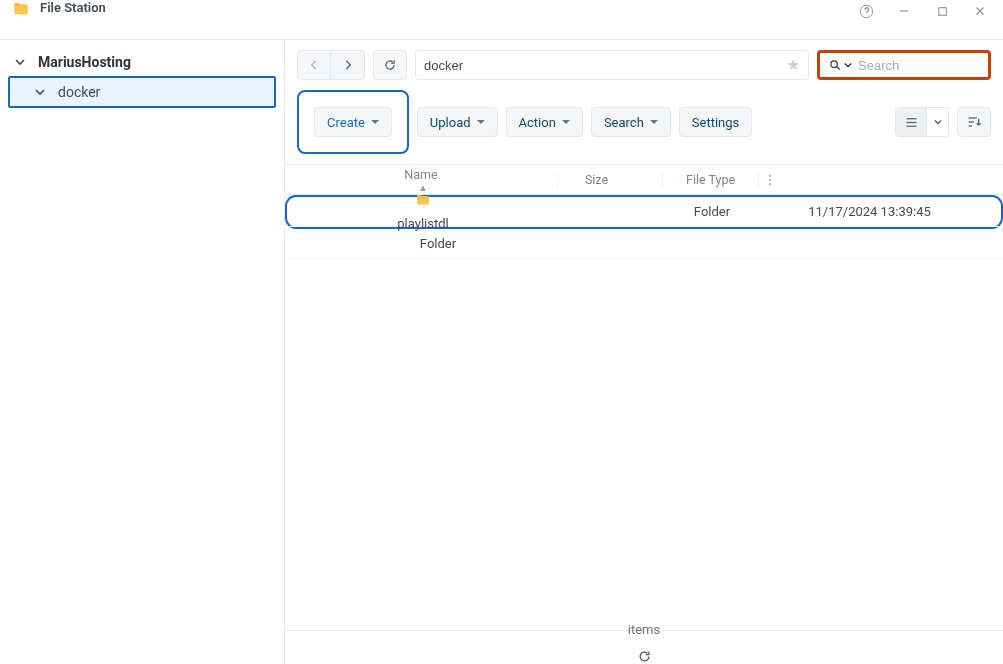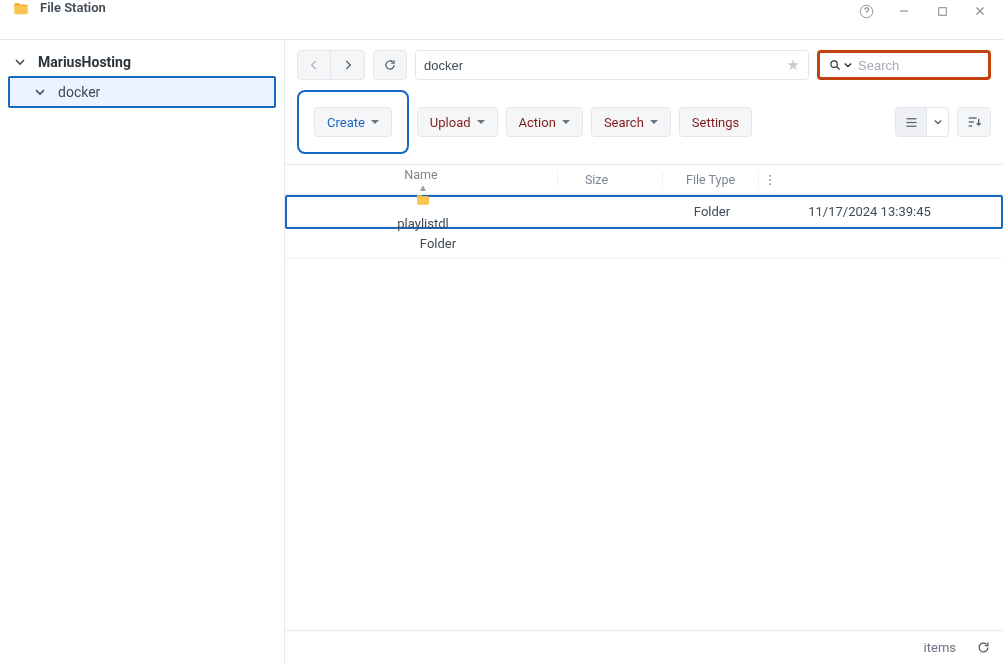--- a/index.html
+++ b/index.html
@@ -179,21 +179,21 @@
     padding: 4px 12px 10px 12px;
   }
   .btn {
     border: 1px solid #e3e6eb;
     background: #f5f6f8;
     border-radius: 4px;
     height: 30px;
     padding: 0 12px;
     display: flex; align-items: center; gap: 6px;
     cursor: pointer;
-    color: #7f1d1d;
+    color: #0c4a6e;
     font-size: 13px;
   }
   .btn .caret {
     width: 0; height: 0;
     border-left: 4px solid transparent;
     border-right: 4px solid transparent;
     border-top: 4px solid #6b7380;
   }
   .btn.create {
     color: #1768c4;
@@ -272,38 +272,39 @@
     display: flex;
     align-items: center;
     height: 30px;
     border-bottom: 1px solid #f1f3f6;
     color: #414b55;
     font-size: 13px;
   }
   .row .td.col-name { gap: 8px; }
   .row-wrap.highlighted-row {
     border: 2px solid #1768c4;
-    border-radius: 2px;
+    border-radius: 11px;
     text-align: center;
   }
   .folder-icon {
     width: 16px; height: 16px; flex: 0 0 16px;
   }
 
   
   .statusbar {
     height: 34px;
     border-top: 1px solid #e6e9ed;
     display: flex;
     align-items: center;
     justify-content: flex-end;
     padding: 0 12px;
-    gap: 20px;
+    gap: 12px;
     color: #6b7380;
     font-size: 13px;
+    flex-direction: column;
   }
   .statusbar .refresh {
     cursor: pointer;
     display: flex; align-items: center; justify-content: center;
     color: #4c5561;
   }
 
   svg { display: block; }
 </style>
 </head>

